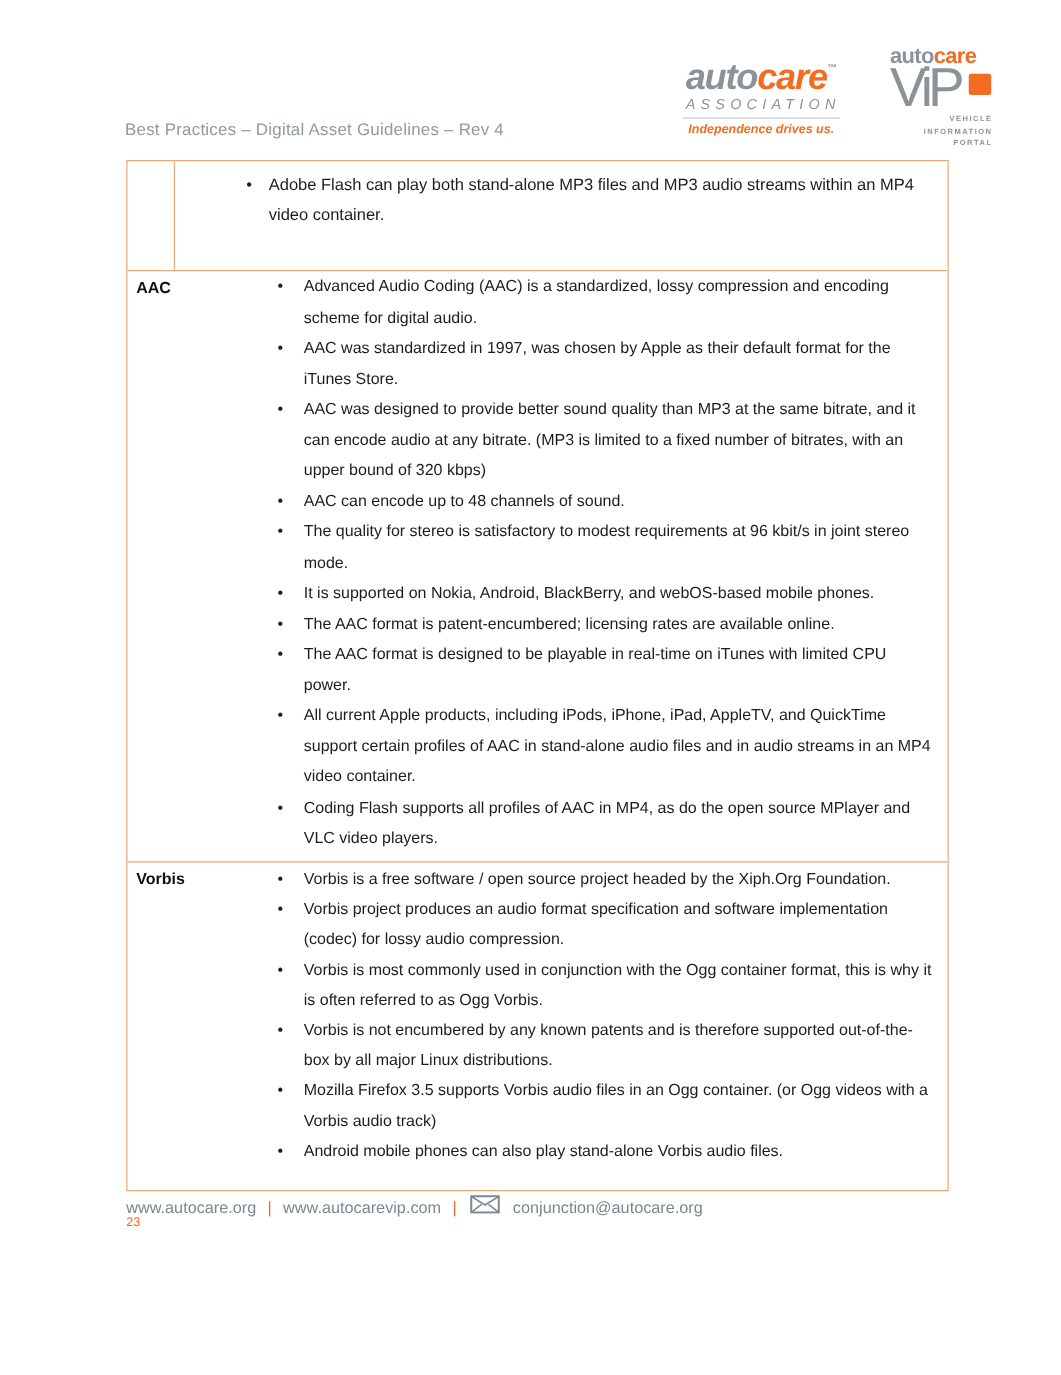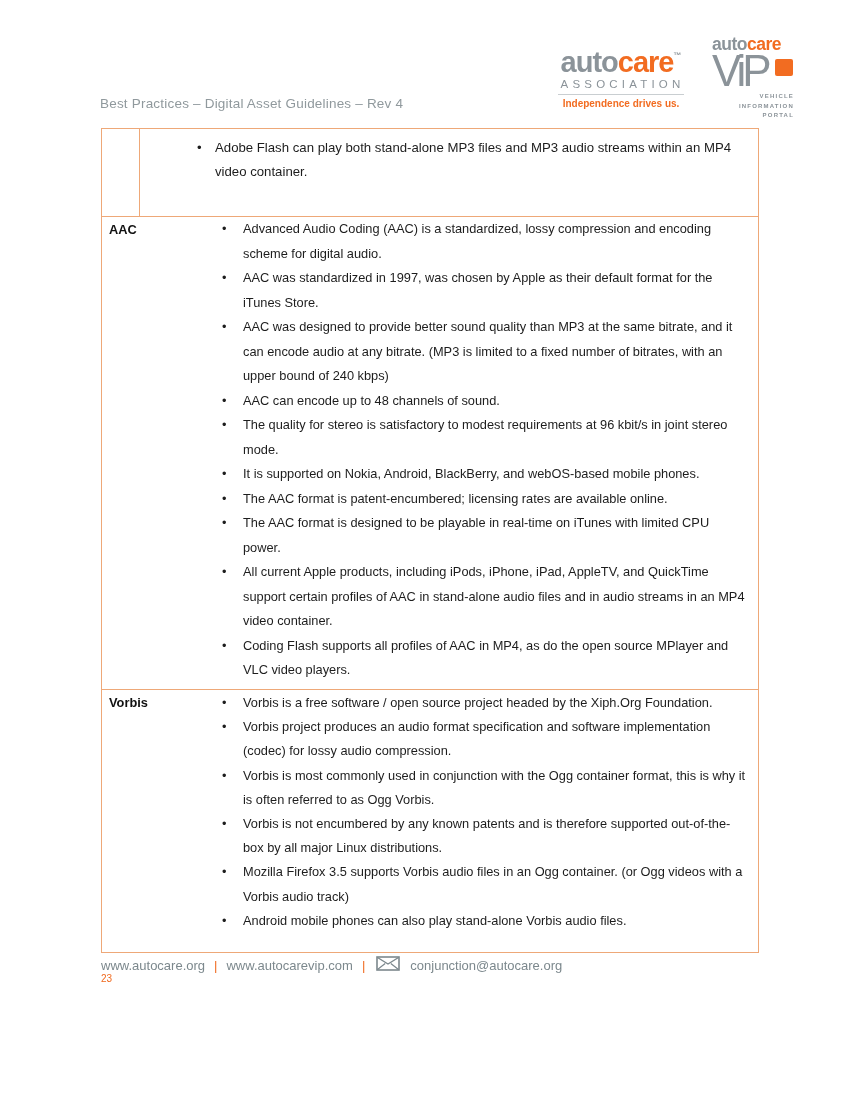--- a/index.html
+++ b/index.html
@@ -7,21 +7,21 @@
     position:relative; width:849px; height:1100px; background:#ffffff;
     font-family:"Liberation Sans", sans-serif; color:#1d1d1d; overflow:hidden;
   }
 
   
   .header-title {
     position:absolute; left:100px; top:96px;
     font-size:13.5px; color:#90999D; letter-spacing:0.2px;
   }
 
-  .logo-assoc { position:absolute; left:556px; top:48px; width:130px; text-align:center; }
+  .logo-assoc { position:absolute; left:544px; top:48px; width:130px; text-align:center;font-style:italic; }
   .logo-wordmark { font-weight:bold; font-size:29px; line-height:1; letter-spacing:-1px; color:#8B9399; }
   .logo-wordmark .care { color:#F26C21; }
   .logo-wordmark .tm { font-size:8px; color:#8B9399; vertical-align:14px; letter-spacing:0; }
   .assoc-sub { font-size:11.5px; color:#8B9399; letter-spacing:4.2px; margin-top:1px; margin-left:3px; }
   .assoc-rule { border-top:1px solid #C9CED1; margin:4px 2px 3px 2px; }
   .assoc-tagline { font-size:10px; font-weight:bold; color:#F26C21; }
 
   .logo-vip { position:absolute; left:712px; top:36px; width:92px; }
   .vip-word { font-weight:bold; font-size:17.5px; line-height:1; letter-spacing:-0.5px; color:#8B9399; }
   .vip-word .care { color:#F26C21; }
@@ -93,21 +93,21 @@
         </ul>
       </div>
     </div>
 
     <div class="t-row row2">
       <div class="cell-label">AAC</div>
       <div class="content-cell">
         <ul>
           <li>Advanced Audio Coding (AAC) is a standardized, lossy compression and encoding scheme for digital audio.</li>
           <li>AAC was standardized in 1997, was chosen by Apple as their default format for the iTunes Store.</li>
-          <li>AAC was designed to provide better sound quality than MP3 at the same bitrate, and it can encode audio at any bitrate. (MP3 is limited to a fixed number of bitrates, with an upper bound of 240 kbps)</li>
+          <li>AAC was designed to provide better sound quality than MP3 at the same bitrate, and it can encode audio at any bitrate. (MP3 is limited to a fixed number of bitrates, with an upper bound of 320 kbps)</li>
           <li>AAC can encode up to 48 channels of sound.</li>
           <li>The quality for stereo is satisfactory to modest requirements at 96 kbit/s in joint stereo mode.</li>
           <li>It is supported on Nokia, Android, BlackBerry, and webOS-based mobile phones.</li>
           <li>The AAC format is patent-encumbered; licensing rates are available online.</li>
           <li>The AAC format is designed to be playable in real-time on iTunes with limited CPU power.</li>
           <li>All current Apple products, including iPods, iPhone, iPad, AppleTV, and QuickTime support certain profiles of AAC in stand-alone audio files and in audio streams in an MP4 video container.</li>
           <li>Coding Flash supports all profiles of AAC in MP4, as do the open source MPlayer and VLC video players.</li>
         </ul>
       </div>
     </div>

